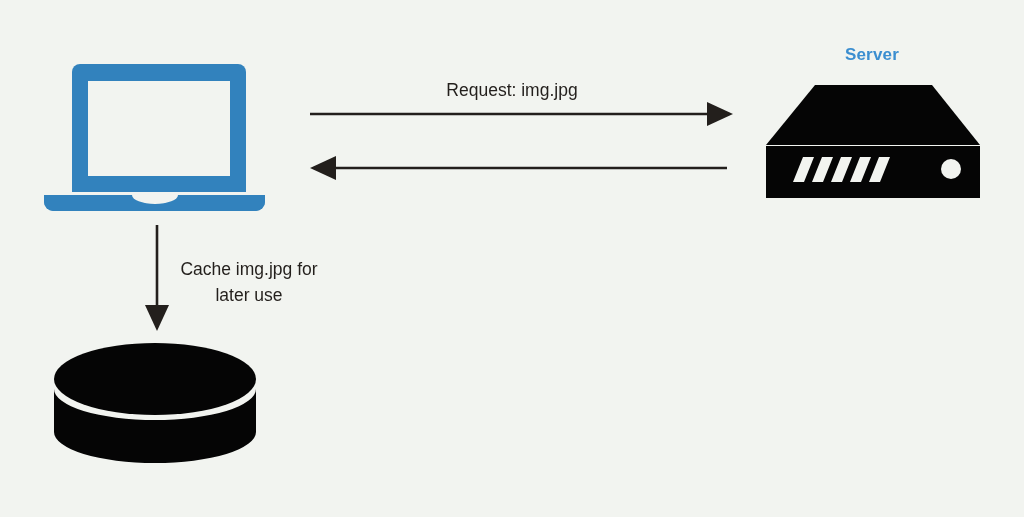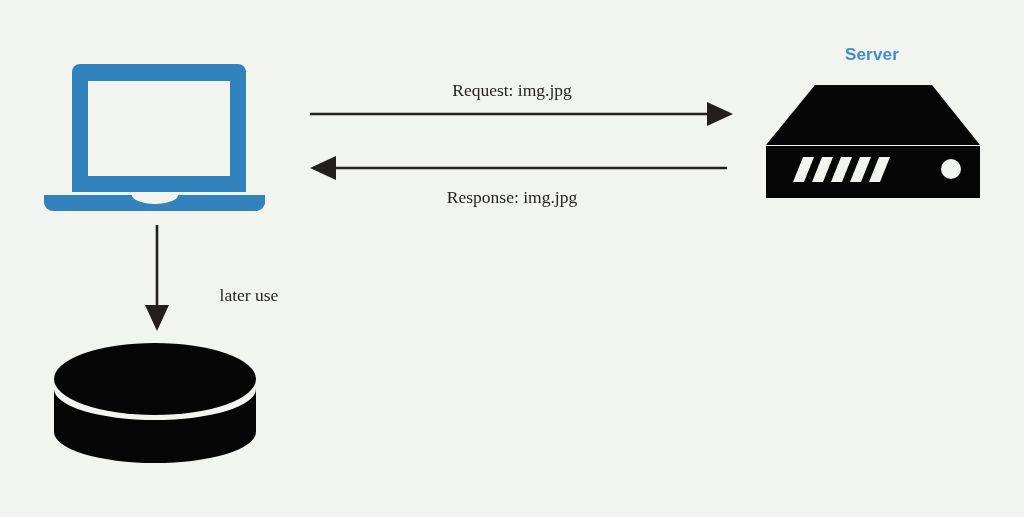--- a/index.html
+++ b/index.html
@@ -44,21 +44,21 @@
     top: 45px;
     width: 200px;
   }
   #cache-title {
     left: 57px;
     top: 472px;
     width: 200px;
   }
   .edge-label {
     position: absolute;
-    font-family: Liberation Serif, serif;
+    font-family: Liberation Sans, sans-serif;
     font-weight: normal;
     font-size: 17.5px;
     color: #231f1c;
     white-space: nowrap;
     text-align: center;
     line-height: 25px;
   }
   #request-label {
     left: 392px;
     top: 78px;
@@ -155,20 +155,19 @@
       <polygon points="157,331 145,305 169,305" fill="#231f1c"></polygon>
     </g>
 
   </svg>
 
   <div class="node-label" id="server-title">Server</div>
 
 
   <div class="edge-label" id="request-label">Request: img.jpg</div>
 
-  <div class="edge-label" id="response-label">Response: img.jpg</div>
 
   <div class="edge-label" id="cache-edge-label">
-    <br>
+    <span>Cache img.jpg for</span><br>
     <span>later use</span>
   </div>
 
 </div>
 
 </body></html>

